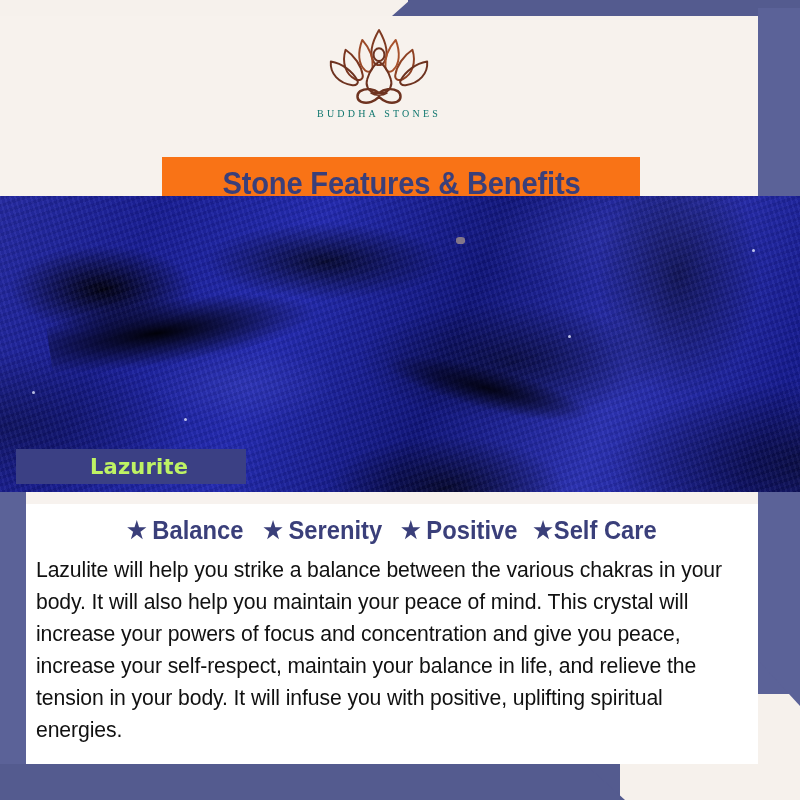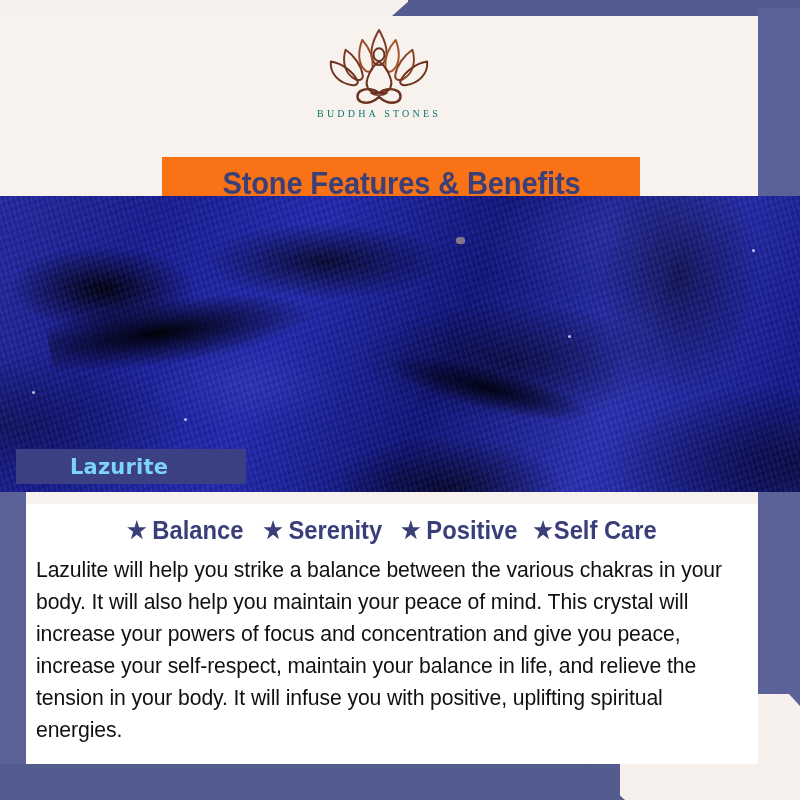--- a/index.html
+++ b/index.html
@@ -115,22 +115,22 @@
     background:rgba(225,230,255,.8);
   }
 
   
   .name-band {
     position:absolute; left:16px; top:449px; width:230px; height:35px;
     background:#3b4084;
     display:flex; align-items:center;
   }
   .name-band span {
-    margin-left:54px;
-    color:#7dd3fc; font-size:21px; font-weight:700; letter-spacing:.2px;
+    margin-left:74px;
+    color:#bef264; font-size:21px; font-weight:700; letter-spacing:.2px;
     font-family:"DejaVu Sans","Liberation Sans", sans-serif;
   }
 
   
   .panel {
     position:absolute; left:26px; top:492px; width:732px; height:272px;
     background:#ffffff;
   }
   .panel-top-tint {
     position:absolute; left:0; top:0; width:100%; height:12px;

